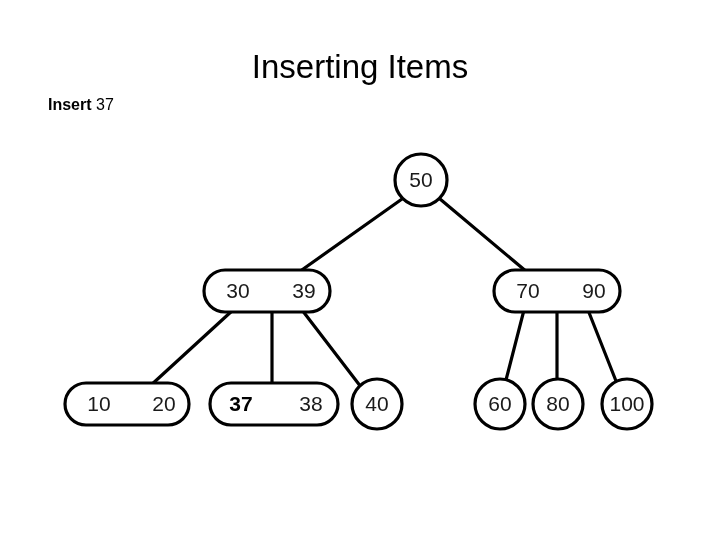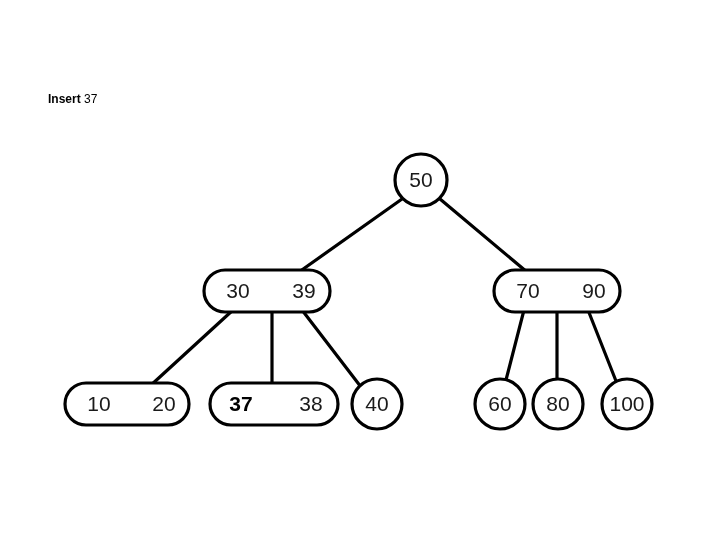--- a/index.html
+++ b/index.html
@@ -25,23 +25,23 @@
     font-size: 33px;
     font-weight: 400;
     color: #000000;
     letter-spacing: 0px;
     line-height: 40px;
     white-space: nowrap;
   }
   #operation-label {
     position: absolute;
     left: 48px;
-    top: 90px;
+    top: 96px;
     font-family: "Liberation Sans", sans-serif;
-    font-size: 12px;
+    font-size: 16px;
     color: #000000;
     line-height: 18px;
     white-space: nowrap;
   }
   #operation-label .op-verb {
     font-weight: bold;
   }
   #operation-label .op-key {
     font-weight: 400;
   }
@@ -75,20 +75,21 @@
   .node-key.key-highlight {
     font-weight: bold;
     fill: #000000;
   }
 </style>
 </head>
 <body>
 
 <div id="slide">
 
+  <div id="slide-title">Inserting Items</div>
 
   <div id="operation-label">
     <span class="op-verb">Insert</span><span class="op-key"> <span>37</span></span>
   </div>
 
   <svg id="tree-svg" viewBox="0 0 720 540">
     <g id="edge-layer">
         <line class="tree-edge" x1="402" y1="199" x2="299" y2="272"></line>
         <line class="tree-edge" x1="440" y1="199" x2="527" y2="272"></line>
         <line class="tree-edge" x1="233" y1="310" x2="150" y2="386"></line>

